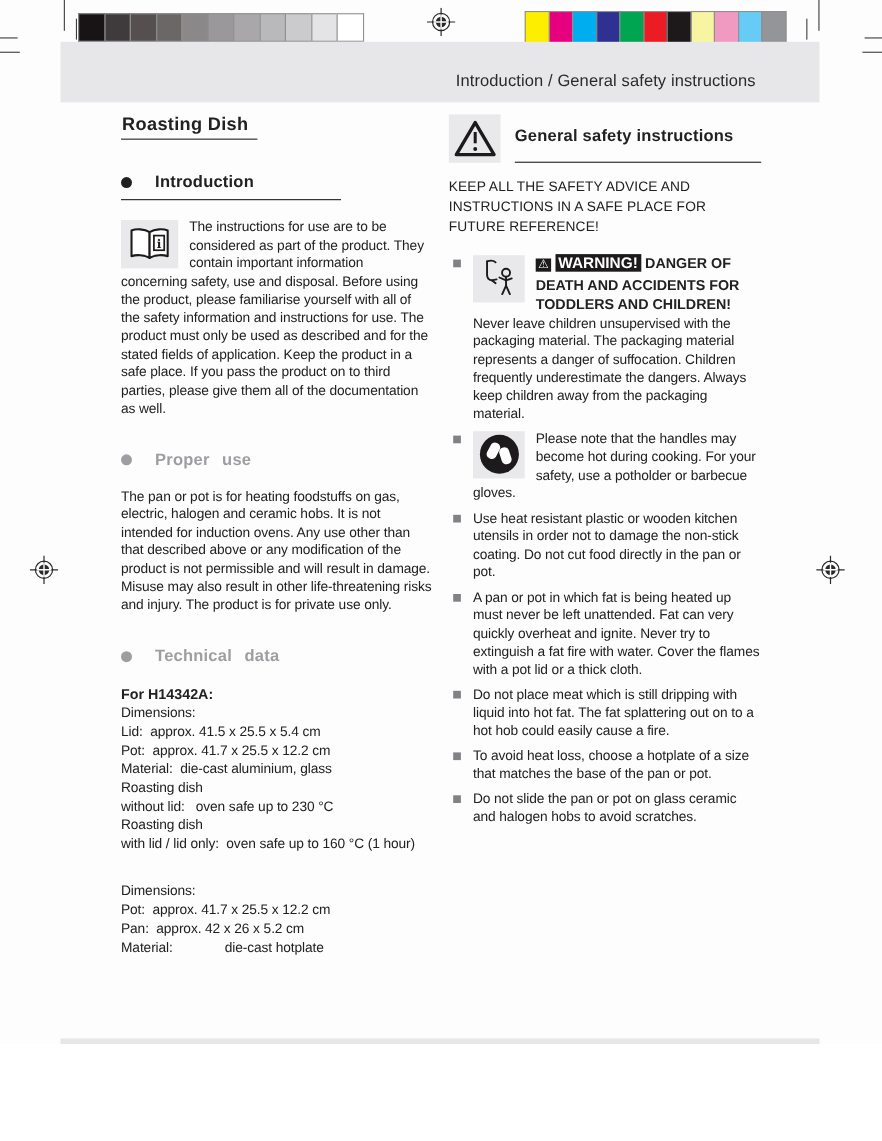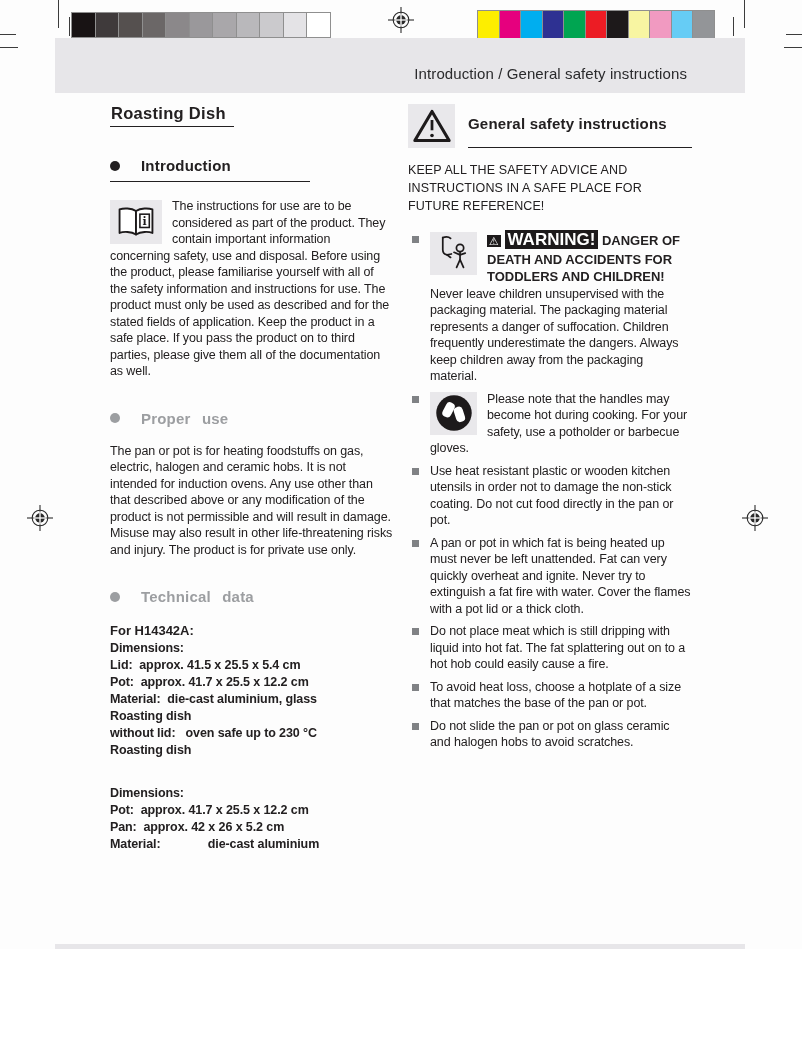--- a/index.html
+++ b/index.html
@@ -46,38 +46,38 @@
   .sec-heading.underlined { width:200px; border-bottom:1.6px solid #232021; padding-bottom:7px; }
   .sec-heading.gray { color:#9c9ea1; word-spacing:7px; }
   .sec-heading.gray .dot { background:#9c9ea1; }
 
   .icon-box { background:#e9e8eb; display:flex; align-items:center; justify-content:center; }
   .float-icon { float:left; width:52px; height:44px; margin:2px 10px 3px 0; }
   .para { margin:16px 0 30px 0; }
   .para::after { content:""; display:block; clear:both; }
 
   .tech-head { font-weight:bold; font-size:13px; margin:0 0 2px 0; }
-  .tech-line { font-size:12.5px; line-height:17px; white-space:pre-wrap; letter-spacing:-0.1px;font-weight:bold; }
+  .tech-line { font-size:12.5px; line-height:17px; white-space:pre-wrap; letter-spacing:-0.1px; }
   .tech-block { margin-bottom:26px; }
 
   
   .safety-head { display:flex; align-items:stretch; margin-bottom:13px; }
   .safety-head .icon-box { width:47px; height:44px; flex:0 0 auto; }
   .safety-head .ttl {
     flex:1; margin-left:13px; border-bottom:1.6px solid #232021;
     display:flex; align-items:center; font-size:15px; font-weight:bold; letter-spacing:0.2px;
     padding-bottom:4px;
   }
   .keep-text { font-size:12.5px; line-height:18px; letter-spacing:0.1px; margin-bottom:16px; }
 
   .s-item { position:relative; padding-left:22px; margin-bottom:6px; }
   .s-item::after { content:""; display:block; clear:both; }
   .s-item .sq { position:absolute; left:4px; top:5px; width:7px; height:7px; background:#808285; }
   .s-item .item-icon { float:left; width:47px; height:43px; margin:1px 10px 2px 0; }
-  .badge { background:#1d1a1b; color:#ffffff; font-weight:bold; padding:0 3px; font-size:17px; }
+  .badge { background:#1d1a1b; color:#ffffff; font-weight:bold; padding:0 3px; font-size:14px; }
   .badge.tri { padding:0 2px; font-size:11px; }
   .warn-lead { font-size:13px; font-weight:bold; line-height:17.5px; }
   .bold-lead { font-weight:bold; font-size:13px; }
 
   
   .logo {
     position:absolute; left:55px; top:7px;
     border:2.6px solid #1d1a1b; border-radius:17px;
     padding:2px 13px 4px 13px; font-size:19px; font-weight:bold; letter-spacing:2.5px;
     color:#1d1a1b; background:transparent; white-space:nowrap;
@@ -211,27 +211,28 @@
 
     <div class="tech-block">
       <div class="tech-head">For H14342A:</div>
       <div class="tech-line">Dimensions:</div>
       <div class="tech-line">Lid:  approx. 41.5 x 25.5 x 5.4 cm</div>
       <div class="tech-line">Pot:  approx. 41.7 x 25.5 x 12.2 cm</div>
       <div class="tech-line">Material:  die-cast aluminium, glass</div>
       <div class="tech-line">Roasting dish</div>
       <div class="tech-line">without lid:   oven safe up to 230 °C</div>
       <div class="tech-line">Roasting dish</div>
+      <div class="tech-line">with lid / lid only:  oven safe up to 160 °C (1 hour)</div>
     </div>
 
     <div class="tech-block">
       <div class="tech-line">Dimensions:</div>
       <div class="tech-line">Pot:  approx. 41.7 x 25.5 x 12.2 cm</div>
       <div class="tech-line">Pan:  approx. 42 x 26 x 5.2 cm</div>
-      <div class="tech-line">Material:              die-cast aluminium</div>
+      <div class="tech-line">Material:              die-cast hotplate</div>
     </div>
   </div>
 
   <div class="col right">
 
     <div class="safety-head">
       <span class="icon-box">
         <svg width="40" height="36" viewBox="0 0 46 42">
           <path d="M23 4 L43 38 L3 38 Z" fill="none" stroke="#1d1a1b" stroke-width="3.6" stroke-linejoin="round"></path>
           <rect x="21.4" y="14" width="3.2" height="12" fill="#1d1a1b"></rect>

